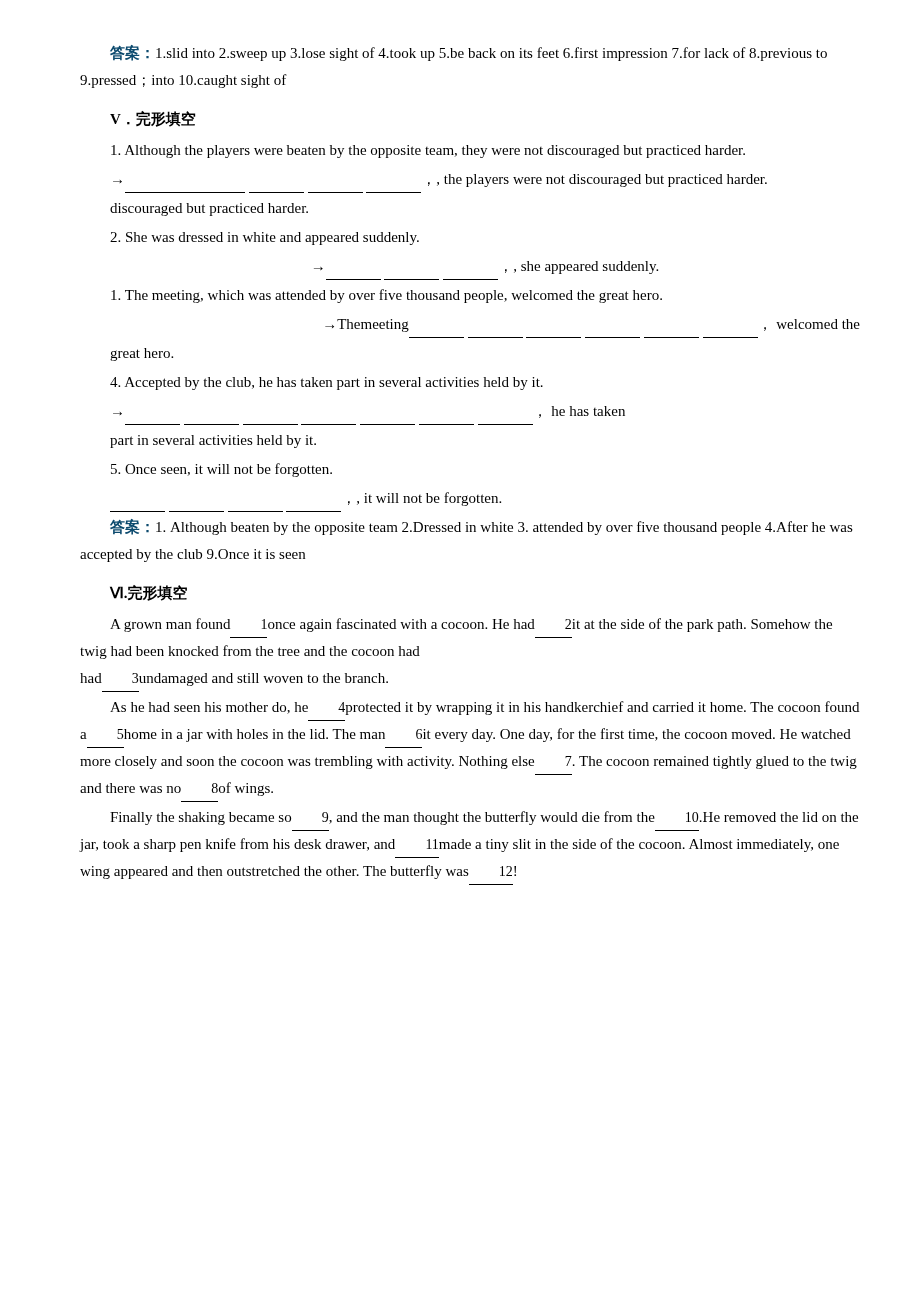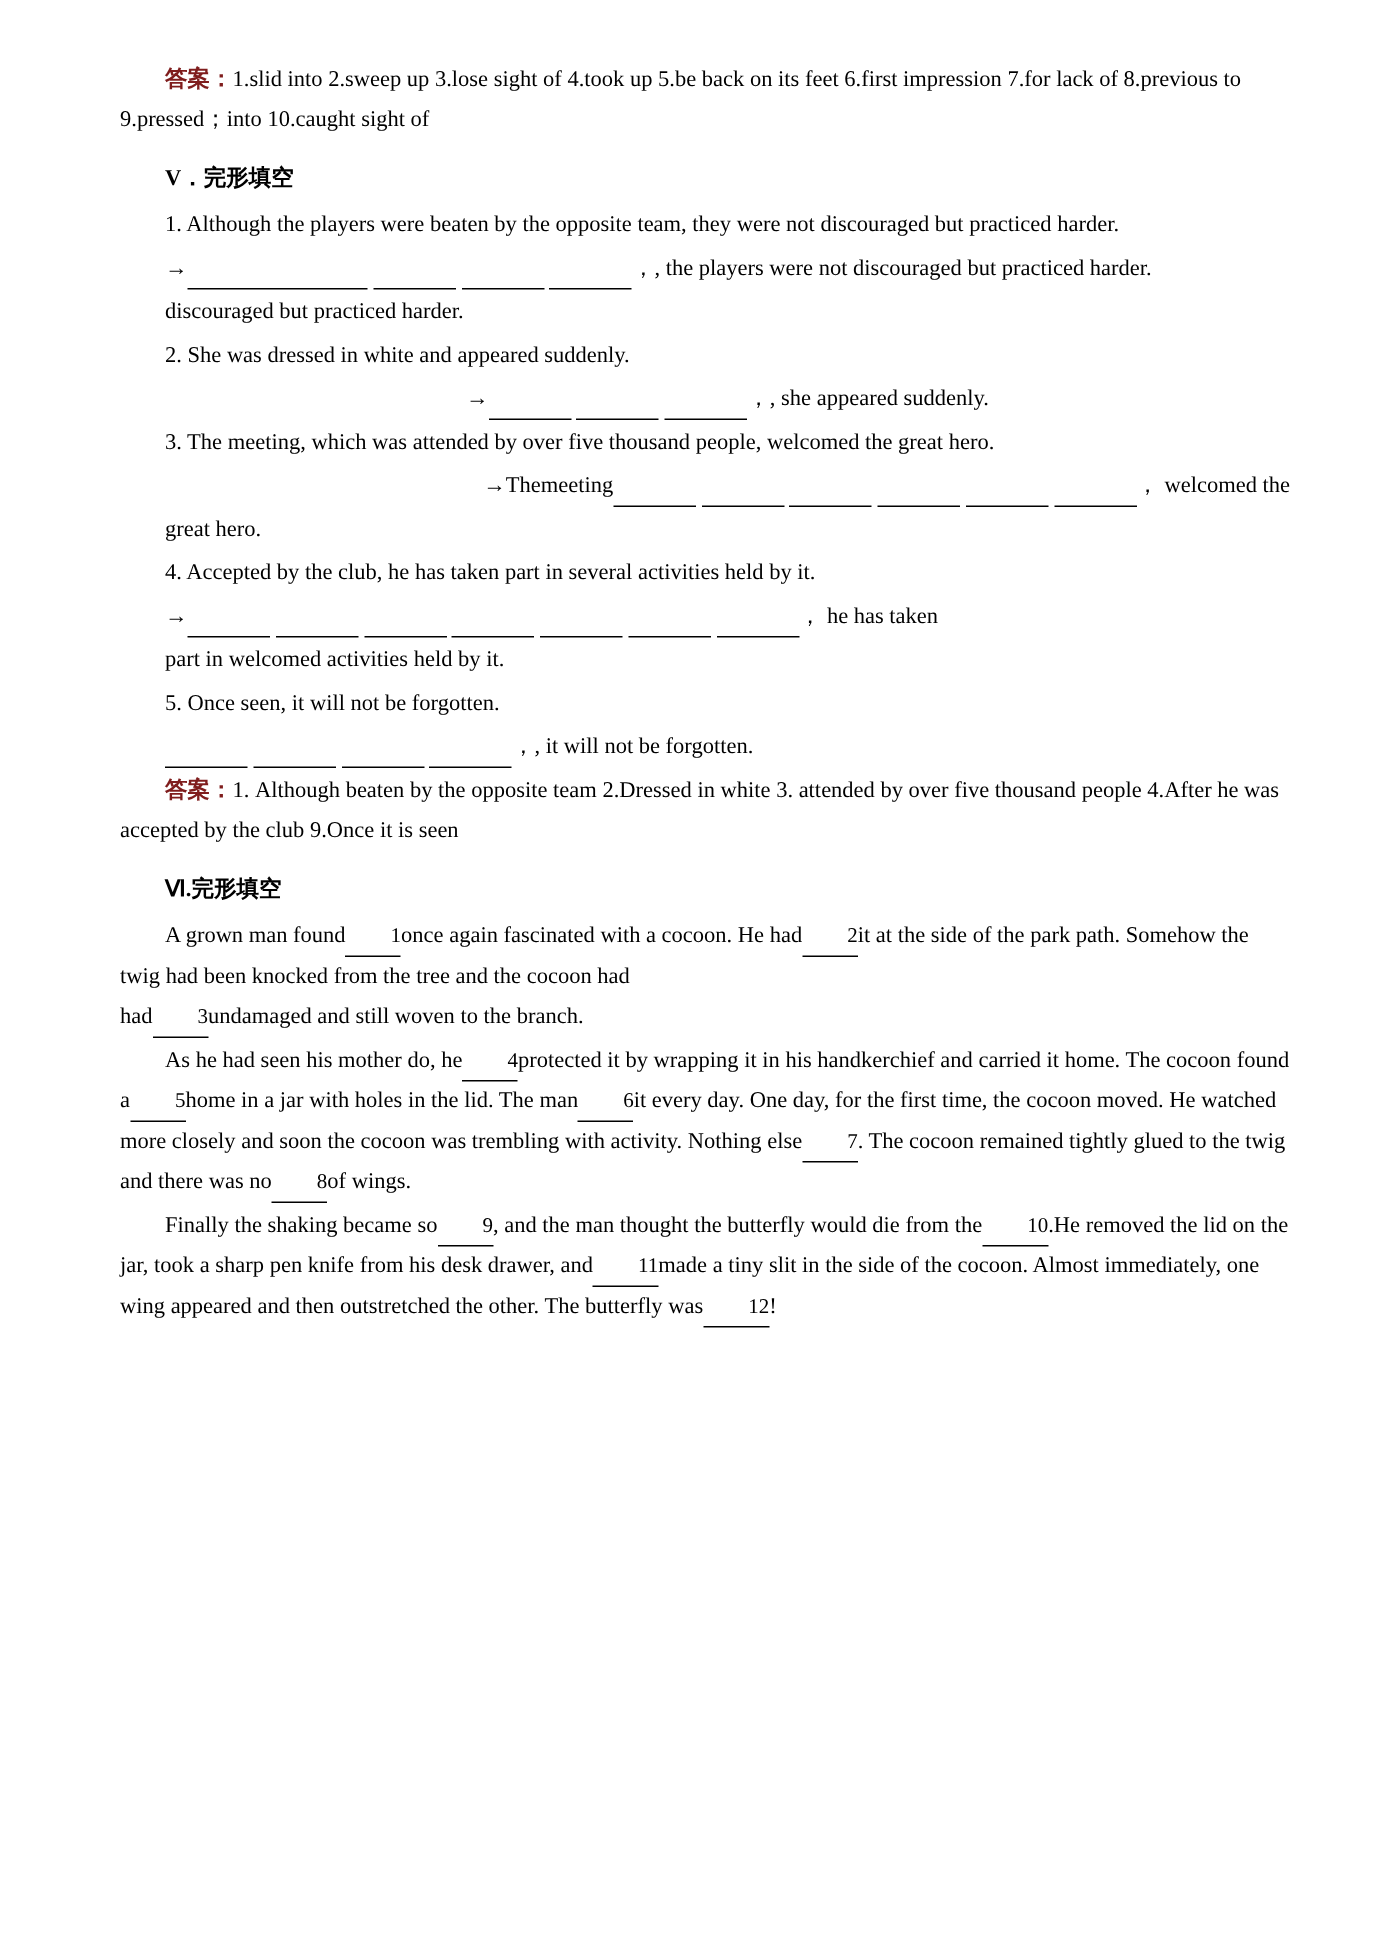--- a/index.html
+++ b/index.html
@@ -13,21 +13,21 @@
       font-family: "SimSun", "宋体", serif;
       font-size: 15px;
       line-height: 1.8;
       color: #000000;
       width: 920px;
       min-height: 1302px;
       padding: 40px 60px 40px 80px;
     }
 
     .answer-label {
-      color: #7f1d1d;
+      color: #0c4a6e;
       font-weight: bold;
     }
 
     .section-title {
       font-weight: bold;
       margin-top: 12px;
       margin-bottom: 4px;
     }
 
     .indent {
@@ -78,31 +78,31 @@
   <p style="padding-left:2em;">
     <span>→</span><span class="blank blank-xlong"></span> <span class="blank blank-short"></span> <span class="blank blank-short"></span> <span class="blank blank-short"></span>，<span>, the players were not discouraged but practiced harder.</span>
   </p>
   <p class="indent">discouraged but practiced harder.</p>
 
   <p class="indent">2. She was dressed in white and appeared suddenly.</p>
   <p style="padding-left:2em;text-align:center;">
     <span>→</span><span class="blank blank-short"></span> <span class="blank blank-short"></span> <span class="blank blank-short"></span>，<span>, she appeared suddenly.</span>
   </p>
 
-  <p class="indent">3. The meeting, which was attended by over five thousand people, welcomed the great hero.</p>
+  <p class="indent">1. The meeting, which was attended by over five thousand people, welcomed the great hero.</p>
   <p style="padding-left:2em;text-align:right;">
     <span>→Themeeting</span><span class="blank blank-short"></span> <span class="blank blank-short"></span> <span class="blank blank-short"></span> <span class="blank blank-short"></span> <span class="blank blank-short"></span> <span class="blank blank-short"></span>，<span> welcomed the</span>
   </p>
   <p class="indent">great hero.</p>
 
   <p class="indent">4. Accepted by the club, he has taken part in several activities held by it.</p>
   <p style="padding-left:2em;">
     <span>→</span><span class="blank blank-short"></span> <span class="blank blank-short"></span> <span class="blank blank-short"></span> <span class="blank blank-short"></span> <span class="blank blank-short"></span> <span class="blank blank-short"></span> <span class="blank blank-short"></span>，<span> he has taken</span>
   </p>
-  <p class="indent">part in welcomed activities held by it.</p>
+  <p class="indent">part in several activities held by it.</p>
 
   <p class="indent">5. Once seen, it will not be forgotten.</p>
   <p class="indent">
     <span class="blank blank-short"></span> <span class="blank blank-short"></span> <span class="blank blank-short"></span> <span class="blank blank-short"></span>，<span>, it will not be forgotten.</span>
   </p>
 
   <p class="indent">
     <span class="answer-label">答案：</span><span>1. Although beaten by the opposite team  2.Dressed in white  3. attended by over five thousand people  4.After he was accepted by the club  9.Once it is seen</span>
   </p>
 

